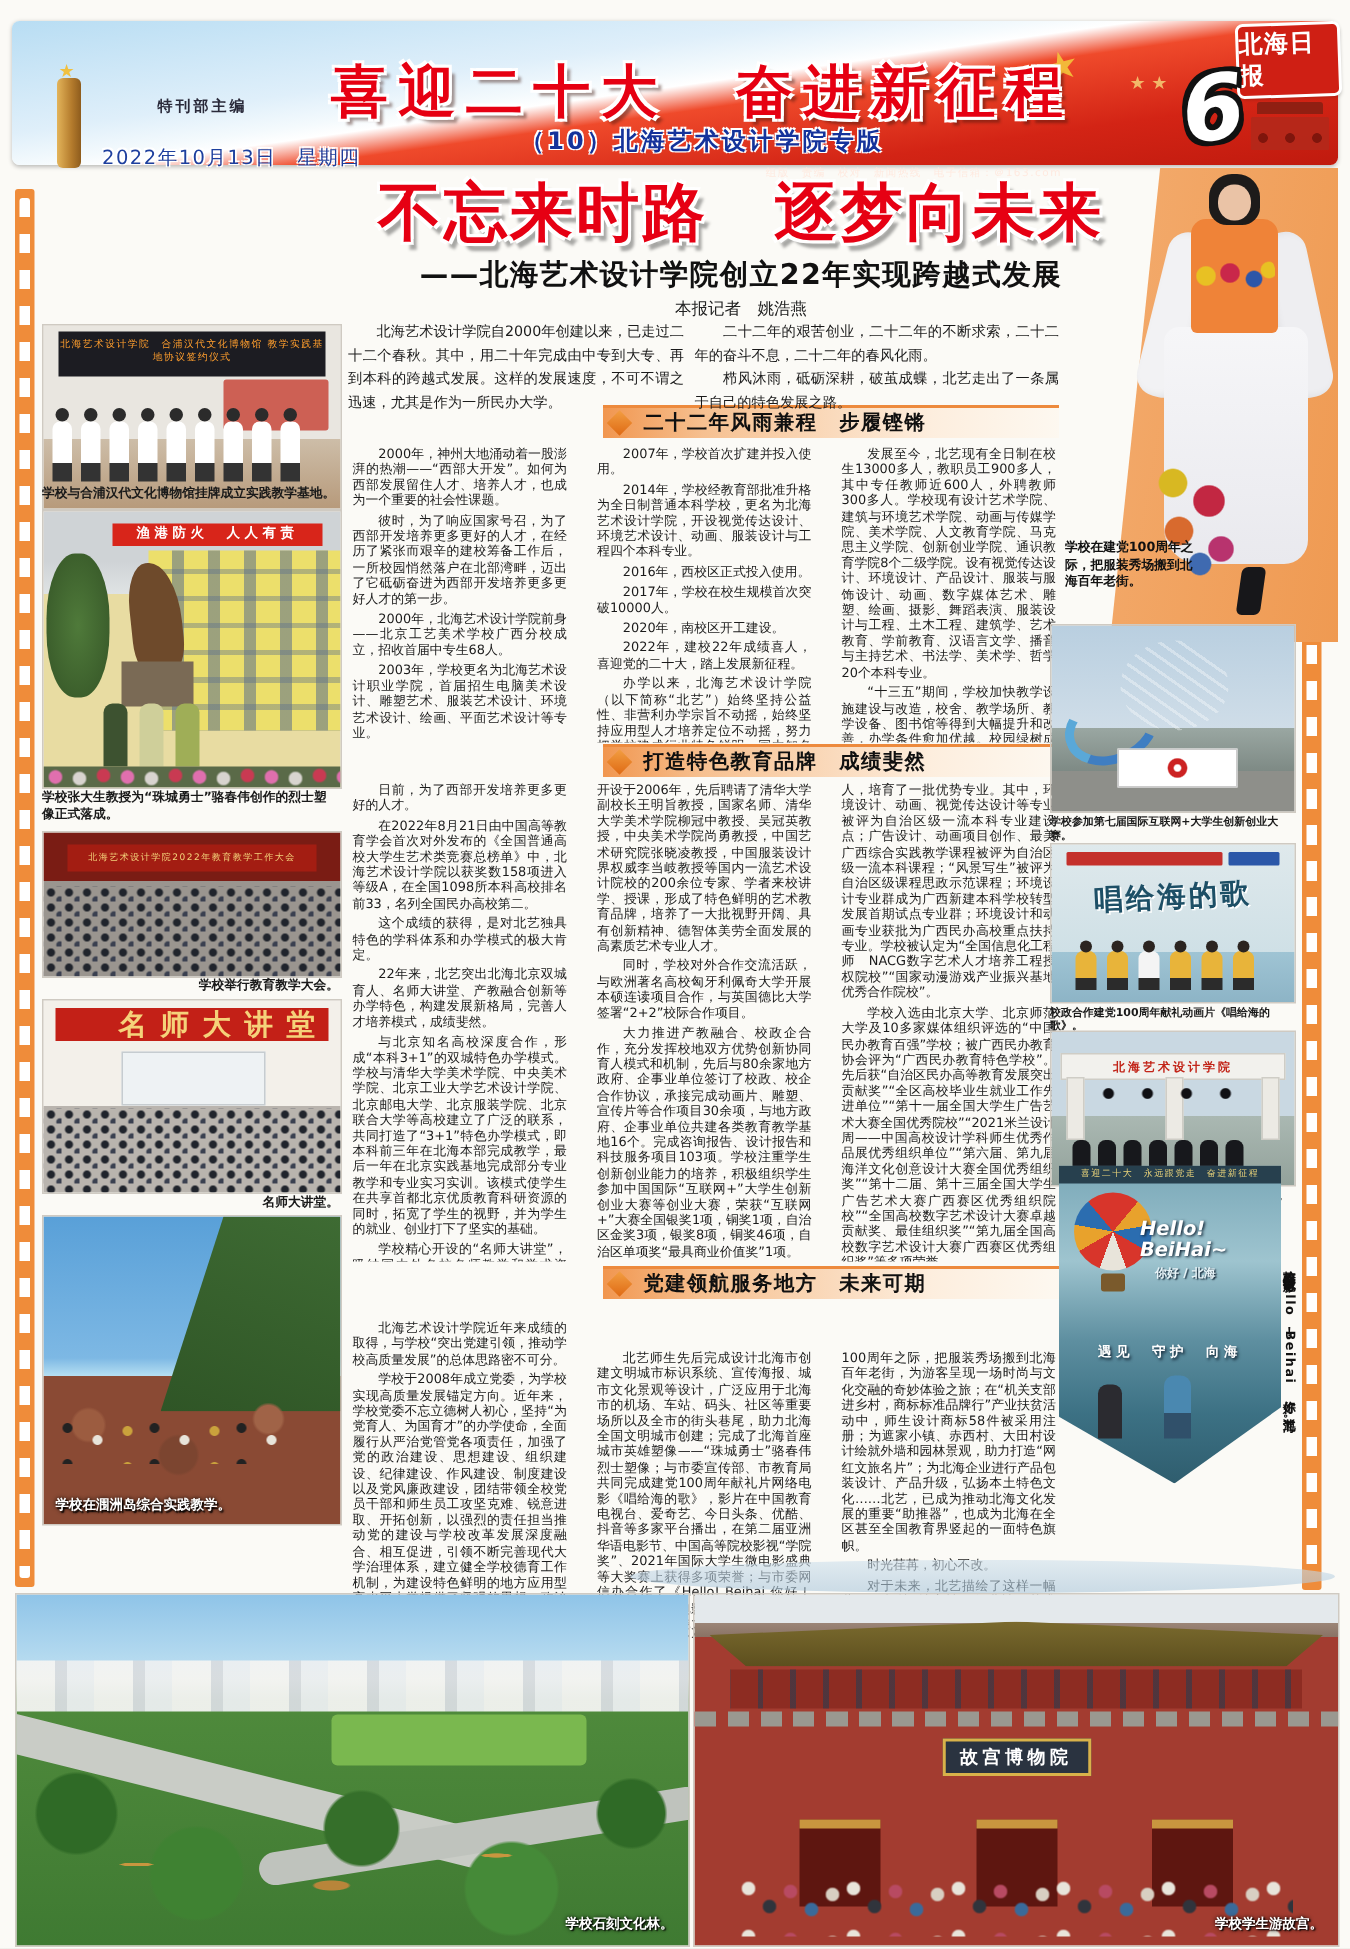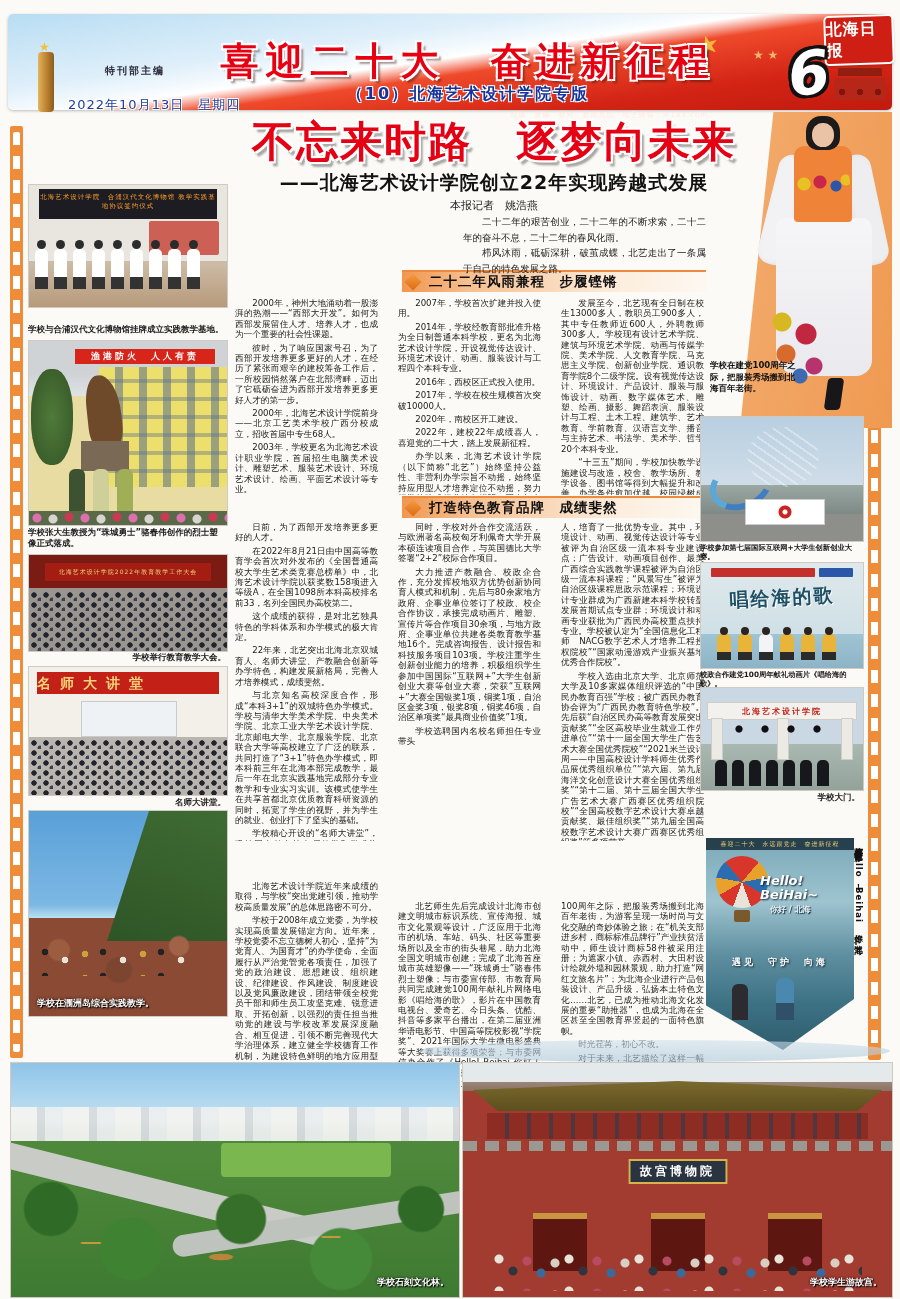--- a/index.html
+++ b/index.html
@@ -77,21 +77,21 @@
   .sec3 .pt{padding-top:20px;height:194px;}
 
   
   .photo{overflow:hidden;border:1px solid #cfcac2;background:#ddd;}
   .cap{font-size:8.5px;line-height:11px;font-weight:bold;color:#1a1a1a;}
   .cap.r{text-align:right;}
   .cap-ov{position:absolute;font-size:9px;font-weight:bold;color:#fff;
     text-shadow:0 0 3px #000,1px 1px 1px #000;}
 
   
-  .lp1{left:28px;top:184px;width:198px;height:122px;background:linear-gradient(#e9e6e0 62%,#cdbda8 62%,#b79a7b 100%);}
+  .lp1{left:28px;top:216px;width:198px;height:122px;background:linear-gradient(#e9e6e0 62%,#cdbda8 62%,#b79a7b 100%);}
   .lp1 .led{position:absolute;left:10px;top:4px;right:10px;height:26px;background:#1c1c22;color:#ff9e2d;
     font-size:6.5px;line-height:9px;text-align:center;padding-top:4px;letter-spacing:1px;}
   .lp1 .redwall{position:absolute;right:8px;top:36px;width:70px;height:34px;background:#c33325;opacity:.75;border-radius:2px;}
   .crowd-people{position:absolute;left:6px;bottom:18px;display:flex;gap:6px;}
   .crowd-people span{width:13px;height:40px;background:linear-gradient(#fff 70%,#333 70%);border-radius:5px 5px 0 0;position:relative;}
   .crowd-people span::before{content:'';position:absolute;top:-9px;left:2px;width:9px;height:9px;border-radius:50%;background:#2b2b2b;}
   .lp2{left:28px;top:340px;width:198px;height:184px;background:linear-gradient(#cfd3d6 18%,#dfe3e4 30%,#e8dca2 30%);}
   .lp2 .bld{position:absolute;right:0;top:26px;width:128px;height:120px;background:#ecdf6b;
     background-image:repeating-linear-gradient(90deg,transparent 0 16px,rgba(90,110,140,.55) 16px 24px),repeating-linear-gradient(0deg,transparent 0 14px,rgba(90,110,140,.4) 14px 18px);}
   .lp2 .fire{position:absolute;left:46px;top:8px;width:140px;height:15px;background:#d8251a;color:#fff;
@@ -110,21 +110,21 @@
     background-size:48px 14px;background-color:#5a6a48;}
   .lp3{left:28px;top:554px;width:198px;height:96px;background:linear-gradient(#7a1c14 34%,#9a958f 34%);}
   .lp3 .banner{position:absolute;left:16px;top:8px;right:16px;height:18px;background:#a31d12;color:#f3d27a;
     font-size:6px;line-height:18px;text-align:center;letter-spacing:1px;}
   .aud{position:absolute;left:0;right:0;bottom:0;
     background-image:radial-gradient(circle at 5px 4px,#20242c 2.4px,transparent 3px),radial-gradient(circle at 11px 9px,#3a4050 2.2px,transparent 2.8px);
     background-size:12px 10px;}
   .lp3 .aud{top:38%;}
   .lp4{left:28px;top:666px;width:198px;height:128px;background:linear-gradient(#f3f0ea 55%,#b9b4ae 55%);}
   .lp4 .banner{position:absolute;left:8px;top:5px;right:8px;height:22px;background:#c32017;color:#f5d27a;
-    font-size:14px;font-weight:bold;line-height:22px;text-align:left;letter-spacing:9px;font-family:"DejaVu Serif","Liberation Serif",serif;}
+    font-size:19px;font-weight:bold;line-height:22px;text-align:right;letter-spacing:9px;font-family:"DejaVu Serif","Liberation Serif",serif;}
   .lp4 .screen{position:absolute;left:52px;top:34px;width:94px;height:34px;background:#eef2f4;border:1px solid #c6ccd0;}
   .lp4 .aud{top:56%;}
   .lp5{left:28px;top:810px;width:198px;height:205px;background:linear-gradient(#59a0d8 0%,#7db8e4 46%,#b7e0f2 52%,#8a4a34 52%);}
   .lp5 .cliff{position:absolute;right:0;top:0;width:120px;height:130px;background:linear-gradient(200deg,#3e6b33,#2f5526);
     clip-path:polygon(35% 0,100% 0,100% 100%,0 100%);}
   .lp5 .rocks{position:absolute;left:0;bottom:0;right:0;height:96px;
     background:linear-gradient(160deg,#8a4a34,#6e3323 60%,#5c2a1c);
     background-image:radial-gradient(circle at 30px 30px,#9c5c40 10px,transparent 12px),radial-gradient(circle at 90px 50px,#7c4530 12px,transparent 14px),radial-gradient(circle at 150px 26px,#a06347 9px,transparent 11px);}
   .lp5 .dots{position:absolute;left:10px;bottom:40px;right:30px;height:30px;
     background-image:radial-gradient(circle at 6px 6px,#222 3px,transparent 3.6px),radial-gradient(circle at 26px 14px,#e8e4da 3px,transparent 3.6px),radial-gradient(circle at 46px 8px,#caa23c 3px,transparent 3.6px);
@@ -175,21 +175,21 @@
   .rcap3{left:700px;top:670px;width:164px;font-size:7.3px;line-height:9px;font-weight:bold;}
   .rp4{left:700px;top:687px;width:162px;height:102px;background:linear-gradient(#c9d8e2 55%,#aab8b2 55%,#93a29b 100%);}
   .rp4 .beam{position:absolute;left:6px;top:14px;right:6px;height:16px;background:#f2f1ed;border:1px solid #cfcdc6;
     font-size:8px;font-weight:bold;color:#c22418;text-align:center;line-height:16px;letter-spacing:2px;font-family:"DejaVu Serif","Liberation Serif",serif;}
   .rp4 .pil{position:absolute;top:30px;width:10px;height:40px;background:#eceae4;border:1px solid #cfcdc6;}
   .rp4 .grads{position:absolute;left:14px;bottom:4px;display:flex;gap:5px;}
   .rp4 .grads i{width:12px;height:26px;background:#17181c;border-radius:5px 5px 0 0;}
   .rp4 .caps{position:absolute;left:30px;top:34px;right:30px;height:14px;
     background-image:radial-gradient(circle at 8px 7px,#101014 3.2px,transparent 4px);background-size:26px 14px;}
   .rcap4{left:700px;top:792px;width:160px;}
-  .rp5{left:706px;top:838px;width:148px;height:212px;background:linear-gradient(#7aa8b8 0%,#9ec4cf 30%,#5e8fa0 55%,#3c7184 78%,#2f5d6e 100%);
+  .rp5{left:706px;top:777px;width:148px;height:212px;background:linear-gradient(#7aa8b8 0%,#9ec4cf 30%,#5e8fa0 55%,#3c7184 78%,#2f5d6e 100%);
     clip-path:polygon(0 0,100% 0,100% 76%,52% 100%,0 79%);}
   .rp5 .top{position:absolute;left:0;right:0;top:0;height:12px;background:#27404e;color:#e8d27a;font-size:6px;text-align:center;line-height:12px;letter-spacing:1px;}
   .rp5 .balloon{position:absolute;left:10px;top:18px;width:52px;height:52px;border-radius:50%;
     background:conic-gradient(#d8352b 0 40deg,#e8a22c 40deg 80deg,#2b6db0 80deg 120deg,#d8352b 120deg 160deg,#e8e4da 160deg 200deg,#d8352b 200deg 240deg,#e8a22c 240deg 280deg,#2b6db0 280deg 320deg,#d8352b 320deg 360deg);}
   .rp5 .basket{position:absolute;left:28px;top:72px;width:16px;height:12px;background:#7a5a2c;border-radius:2px;}
   .rp5 .htitle{position:absolute;left:54px;top:36px;width:90px;color:#fff;font-style:italic;font-weight:900;font-size:13px;line-height:14px;
     text-shadow:1px 1px 2px #123;}
   .rp5 .hsub{position:absolute;left:64px;top:66px;color:#e8f4f8;font-size:8px;font-weight:bold;text-shadow:1px 1px 1px #123;}
   .rp5 .tagline{position:absolute;left:0;right:0;top:118px;text-align:center;color:#fff;font-size:9px;font-weight:bold;letter-spacing:3px;text-shadow:1px 1px 2px #123;}
   .rp5 .fig1{position:absolute;left:26px;top:146px;width:16px;height:36px;background:#2b2b30;border-radius:6px 6px 0 0;}
@@ -250,20 +250,23 @@
       <div class="dashes"></div>
     </div>
   <div class="abs strip strip-right">
       <div class="dashes"></div>
     </div>
 
   <div class="abs headline">不忘来时路　逐梦向未来</div>
   <div class="abs subhead">——北海艺术设计学院创立22年实现跨越式发展</div>
   <div class="abs byline">本报记者　姚浩燕</div>
 
+  <div class="abs intro intro-l">
+    <p>北海艺术设计学院自2000年创建以来，已走过二十二个春秋。其中，用二十年完成由中专到大专、再到本科的跨越式发展。这样的发展速度，不可不谓之迅速，尤其是作为一所民办大学。</p>
+  </div>
   <div class="abs secbar bar1">
     <span class="diamond"></span>
     <span class="t">二十二年风雨兼程　步履铿锵</span>
   </div>
 
   <div class="abs intro intro-r">
     <p>二十二年的艰苦创业，二十二年的不断求索，二十二年的奋斗不息，二十二年的春风化雨。</p>
     <p>栉风沐雨，砥砺深耕，破茧成蝶，北艺走出了一条属于自己的特色发展之路。</p>
   </div>
   <div class="abs cols sec1">
@@ -297,30 +300,35 @@
   <div class="abs cols sec2">
     <div class="col">
       <p>日前，为了西部开发培养更多更好的人才。</p>
       <p>在2022年8月21日由中国高等教育学会首次对外发布的《全国普通高校大学生艺术类竞赛总榜单》中，北海艺术设计学院以获奖数158项进入等级A，在全国1098所本科高校排名前33，名列全国民办高校第二。</p>
       <p>这个成绩的获得，是对北艺独具特色的学科体系和办学模式的极大肯定。</p>
       <p>22年来，北艺突出北海北京双城育人、名师大讲堂、产教融合创新等办学特色，构建发展新格局，完善人才培养模式，成绩斐然。</p>
       <p>与北京知名高校深度合作，形成“本科3+1”的双城特色办学模式。学校与清华大学美术学院、中央美术学院、北京工业大学艺术设计学院、北京邮电大学、北京服装学院、北京联合大学等高校建立了广泛的联系，共同打造了“3+1”特色办学模式，即本科前三年在北海本部完成教学，最后一年在北京实践基地完成部分专业教学和专业实习实训。该模式使学生在共享首都北京优质教育科研资源的同时，拓宽了学生的视野，并为学生的就业、创业打下了坚实的基础。</p>
       <p>学校精心开设的“名师大讲堂”，吸纳国内外名校名师教学和学术资源，引领学校向高水平教学层次迈进。“名师大讲堂”</p>
     </div>
     <div class="col">
+      <p class="cont">开设于2006年，先后聘请了清华大学副校长王明旨教授，国家名师、清华大学美术学院柳冠中教授、吴冠英教授，中央美术学院尚勇教授，中国艺术研究院张晓凌教授，中国服装设计界权威李当岐教授等国内一流艺术设计院校的200余位专家、学者来校讲学、授课，形成了特色鲜明的艺术教育品牌，培养了一大批视野开阔、具有创新精神、德智体美劳全面发展的高素质艺术专业人才。</p>
       <p>同时，学校对外合作交流活跃，与欧洲著名高校匈牙利佩奇大学开展本硕连读项目合作，与英国德比大学签署“2+2”校际合作项目。</p>
       <p>大力推进产教融合、校政企合作，充分发挥校地双方优势创新协同育人模式和机制，先后与80余家地方政府、企事业单位签订了校政、校企合作协议，承接完成动画片、雕塑、宣传片等合作项目30余项，与地方政府、企事业单位共建各类教育教学基地16个。完成咨询报告、设计报告和科技服务项目103项。学校注重学生创新创业能力的培养，积极组织学生参加中国国际“互联网+”大学生创新创业大赛等创业大赛，荣获“互联网+”大赛全国银奖1项，铜奖1项，自治区金奖3项，银奖8项，铜奖46项，自治区单项奖“最具商业价值奖”1项。</p>
       <p>学校选聘国内名校名师担任专业带头</p>
     </div>
     <div class="col">
       <p class="cont">人，培育了一批优势专业。其中，环境设计、动画、视觉传达设计等专业被评为自治区级一流本科专业建设点；广告设计、动画项目创作、最美广西综合实践教学课程被评为自治区级一流本科课程；“风景写生”被评为自治区级课程思政示范课程；环境设计专业群成为广西新建本科学校转型发展首期试点专业群；环境设计和动画专业获批为广西民办高校重点扶持专业。学校被认定为“全国信息化工程师　NACG数字艺术人才培养工程授权院校”“国家动漫游戏产业振兴基地优秀合作院校”。</p>
       <p>学校入选由北京大学、北京师范大学及10多家媒体组织评选的“中国民办教育百强”学校；被广西民办教育协会评为“广西民办教育特色学校”。先后获“自治区民办高等教育发展突出贡献奖”“全区高校毕业生就业工作先进单位”“第十一届全国大学生广告艺术大赛全国优秀院校”“2021米兰设计周——中国高校设计学科师生优秀作品展优秀组织单位”“第六届、第九届海洋文化创意设计大赛全国优秀组织奖”“第十二届、第十三届全国大学生广告艺术大赛广西赛区优秀组织院校”“全国高校数字艺术设计大赛卓越贡献奖、最佳组织奖”“第九届全国高校数字艺术设计大赛广西赛区优秀组织奖”等多项荣誉。</p>
     </div>
   </div>
 
+  <div class="abs secbar bar3">
+    <span class="diamond"></span>
+    <span class="t">党建领航服务地方　未来可期</span>
+  </div>
   <div class="abs cols sec3">
     <div class="col">
       <p>北海艺术设计学院近年来成绩的取得，与学校“突出党建引领，推动学校高质量发展”的总体思路密不可分。</p>
       <p>学校于2008年成立党委，为学校实现高质量发展锚定方向。近年来，学校党委不忘立德树人初心，坚持“为党育人、为国育才”的办学使命，全面履行从严治党管党各项责任，加强了党的政治建设、思想建设、组织建设、纪律建设、作风建设、制度建设以及党风廉政建设，团结带领全校党员干部和师生员工攻坚克难、锐意进取、开拓创新，以强烈的责任担当推动党的建设与学校改革发展深度融合、相互促进，引领不断完善现代大学治理体系，建立健全学校德育工作机制，为建设特色鲜明的地方应用型高水平大学提供了坚强的思想、政治和组织保障。</p>
       <p>城市孕育大学，大学滋养城市。北艺作为一所定位为培育应用型人才的大学，办学22年来服务地方经济社会发展的能力不断提升的同时，社会知名度、美誉度也日益增强。</p>
     </div>
     <div class="col pt">
       <p>北艺师生先后完成设计北海市创建文明城市标识系统、宣传海报、城市文化景观等设计，广泛应用于北海市的机场、车站、码头、社区等重要场所以及全市的街头巷尾，助力北海全国文明城市创建；完成了北海首座城市英雄塑像——“珠城勇士”骆春伟烈士塑像；与市委宣传部、市教育局共同完成建党100周年献礼片网络电影《唱给海的歌》，影片在中国教育电视台、爱奇艺、今日头条、优酷、抖音等多家平台播出，在第二届亚洲华语电影节、中国高等院校影视“学院奖”、2021年国际大学生微电影盛典等大奖赛上获得多项荣誉；与市委网信办合作了《Hello! Beihai 你好！北海》网络微电影作品，多角度显现了品质北海、魅力北海的新气象；与广西阔远登文化传媒有限公司校企合作的动画片《海上丝路南珠宝宝》在央视少儿频道黄金时段播出并获多个自治区奖项；在合浦汉代文化博物馆挂牌成立实践教学基地、美育教学基地，利用文创产品推广“海丝”文化；在建党</p>
     </div>
     <div class="col pt">

